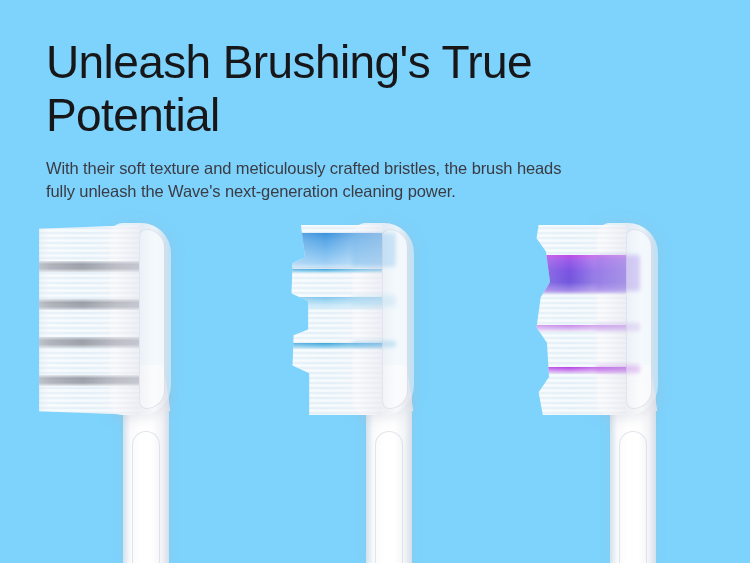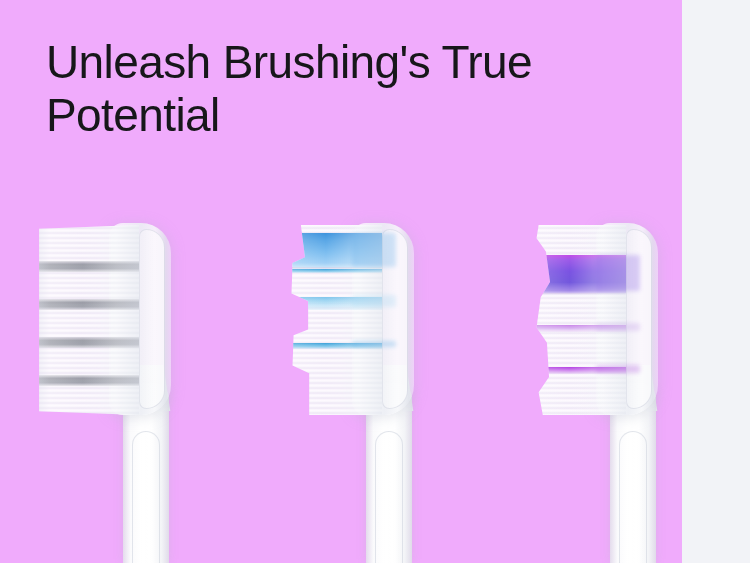--- a/index.html
+++ b/index.html
@@ -9,23 +9,23 @@
   body {
     width: 750px;
     height: 563px;
     overflow: hidden;
     background: #f2f3f7;
     font-family: "Liberation Sans", sans-serif;
   }
 
   #page {
     position: relative;
-    width: 682px;
+    width: 750px;
     height: 563px;
-    background: #f0abfc;
+    background: #7dd3fc;
     overflow: hidden;
   }
 
   
   .text-block {
     position: absolute;
     left: 46px;
     top: 36px;
     width: 640px;
   }
@@ -276,20 +276,22 @@
   }
 </style>
 </head>
 <body style="background: rgb(242, 243, 247);">
 
 <div id="page">
 
   <div class="text-block">
     <h1 class="headline">Unleash Brushing's True
 Potential</h1>
+    <p class="subhead">With their soft texture and meticulously crafted bristles, the brush heads
+fully unleash the Wave's next-generation cleaning power.</p>
   </div>
 
   <div class="brush-row">
 
     <div class="brush b1">
       <div class="neck-taper"></div>
       <div class="neck"></div>
       <div class="head-back"></div>
       <div class="bristles">
         <div class="bristle-base"></div>

